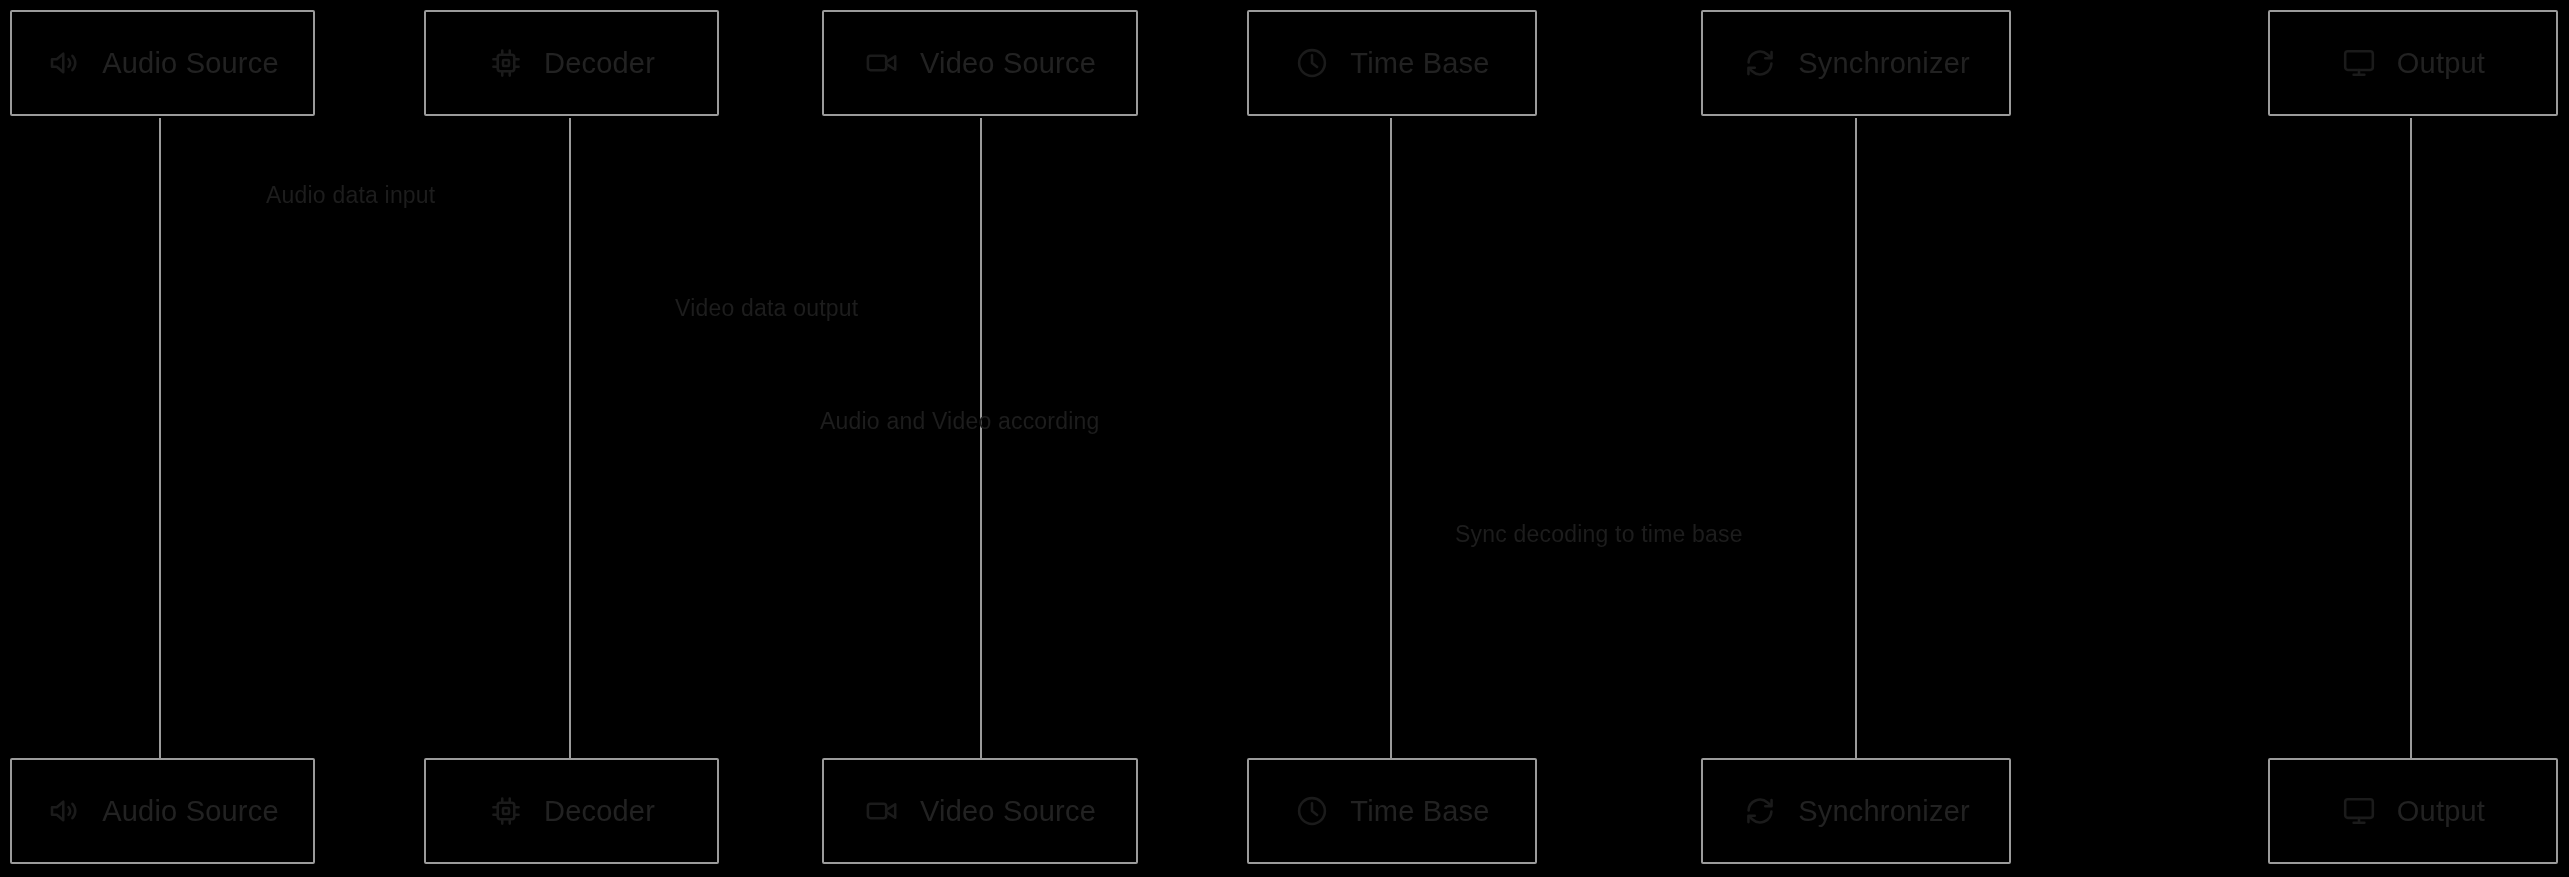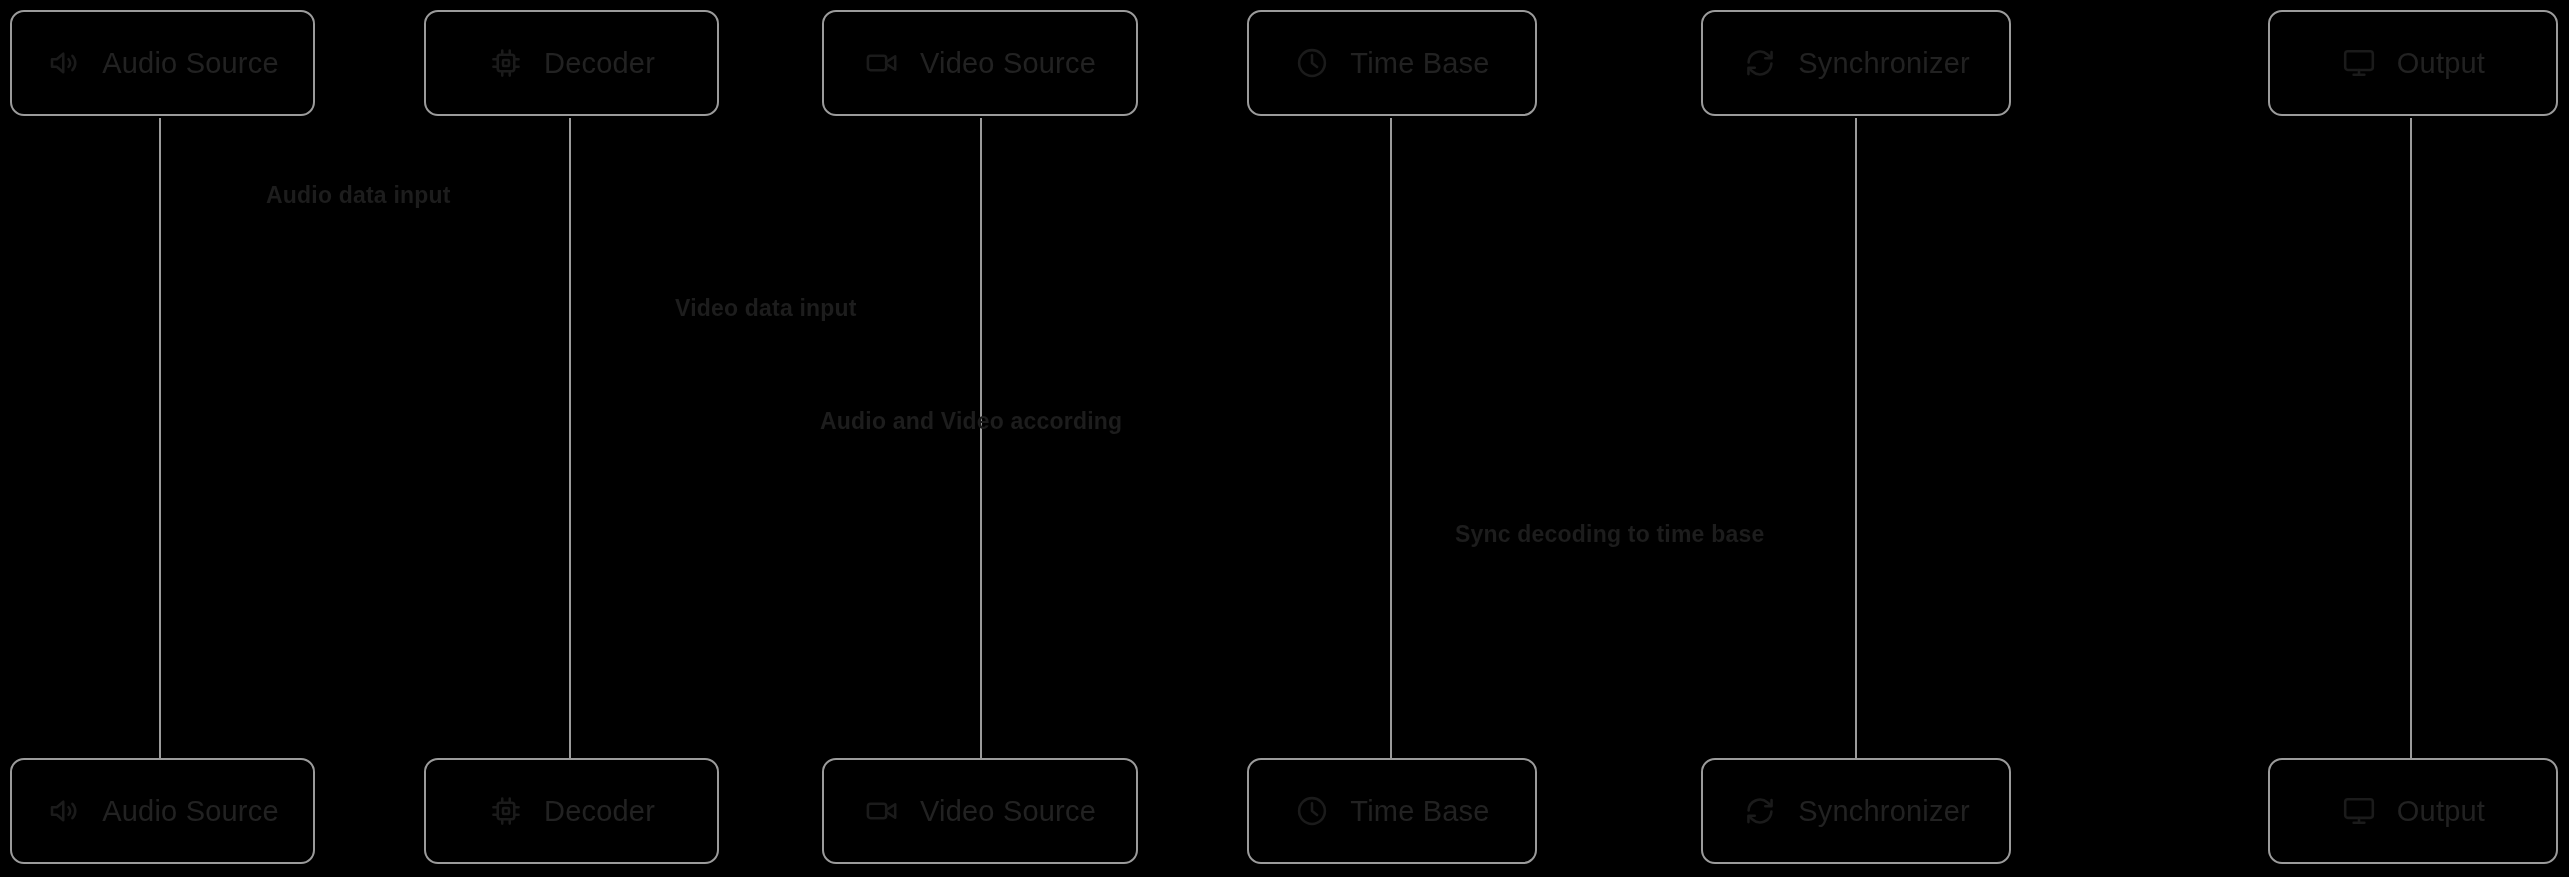--- a/index.html
+++ b/index.html
@@ -26,21 +26,21 @@
     background: #9b9b9b;
     top: 118px;
     height: 640px;
   }
 
   
   .participant {
     position: absolute;
     height: 106px;
     border: 2px solid #9b9b9b;
-    border-radius: 14px;
+    border-radius: 2px;
     background: #000000;
     display: flex;
     align-items: center;
     justify-content: center;
     gap: 20px;
     padding: 0 16px;
   }
 
   .participant.top  { top: 10px; }
   .participant.bottom { top: 758px; }
@@ -61,21 +61,20 @@
   }
   .p-icon svg { display: block; width: 36px; height: 36px; }
 
   
   .msg-label {
     position: absolute;
     font-size: 23px;
     color: #1d1d1d;
     white-space: nowrap;
     letter-spacing: 0.2px;
-    font-weight: bold;
   }
 </style>
 </head>
 <body>
 
 <div id="diagram">
 
   <div class="lifeline" style="left:159px"></div>
   <div class="lifeline" style="left:569px"></div>
   <div class="lifeline" style="left:980px"></div>
@@ -208,20 +207,20 @@
       <svg viewBox="0 0 24 24" fill="none" stroke="currentColor" stroke-width="1.7" stroke-linecap="round" stroke-linejoin="round">
         <rect x="2.8" y="4.2" width="18.4" height="12.4" rx="1.7"></rect>
         <path d="M12 16.6v3.2M8.4 19.8h7.2"></path>
       </svg>
     </span>
     <span class="p-label">Output</span>
   </div>
 
   <div class="msg-label" style="left:266px;top:182px">Audio data input</div>
 
-  <div class="msg-label" style="left:675px;top:295px">Video data input</div>
+  <div class="msg-label" style="left:675px;top:295px">Video data output</div>
 
   <div class="msg-label" style="left:820px;top:408px">Audio and Video according</div>
 
   <div class="msg-label" style="left:1455px;top:521px">Sync decoding to time base</div>
 
 
 </div>
 
 </body></html>

